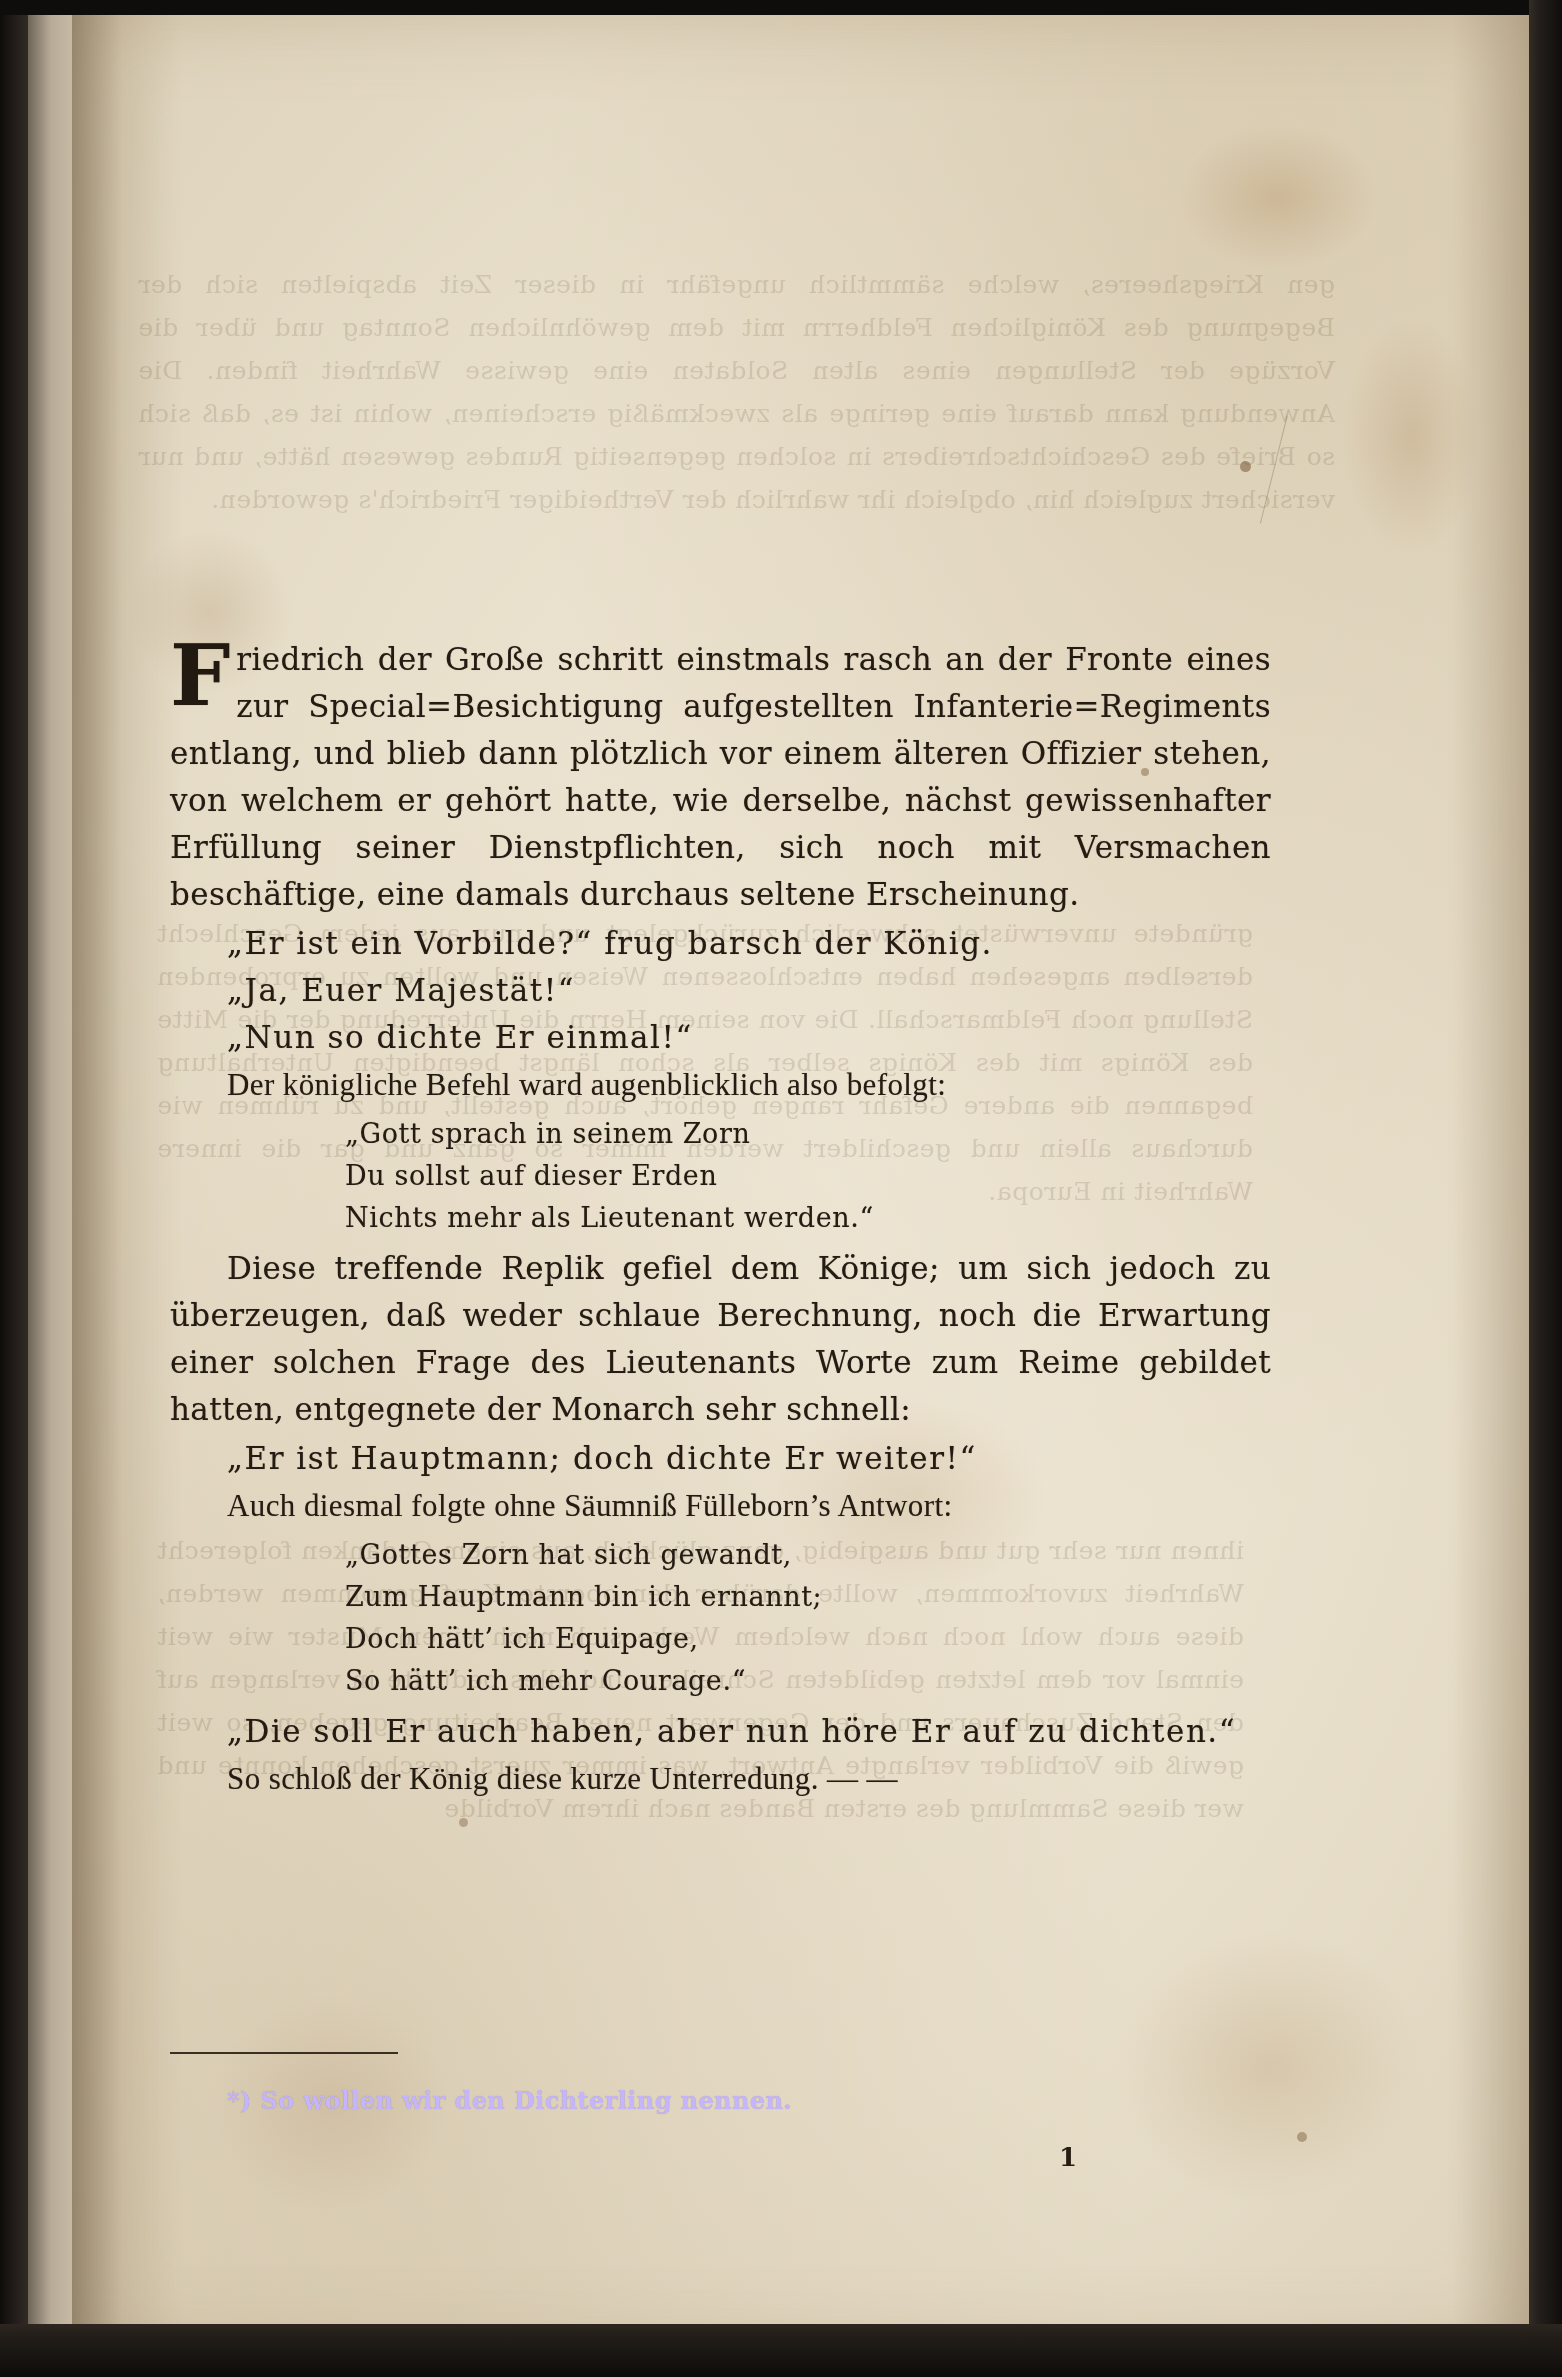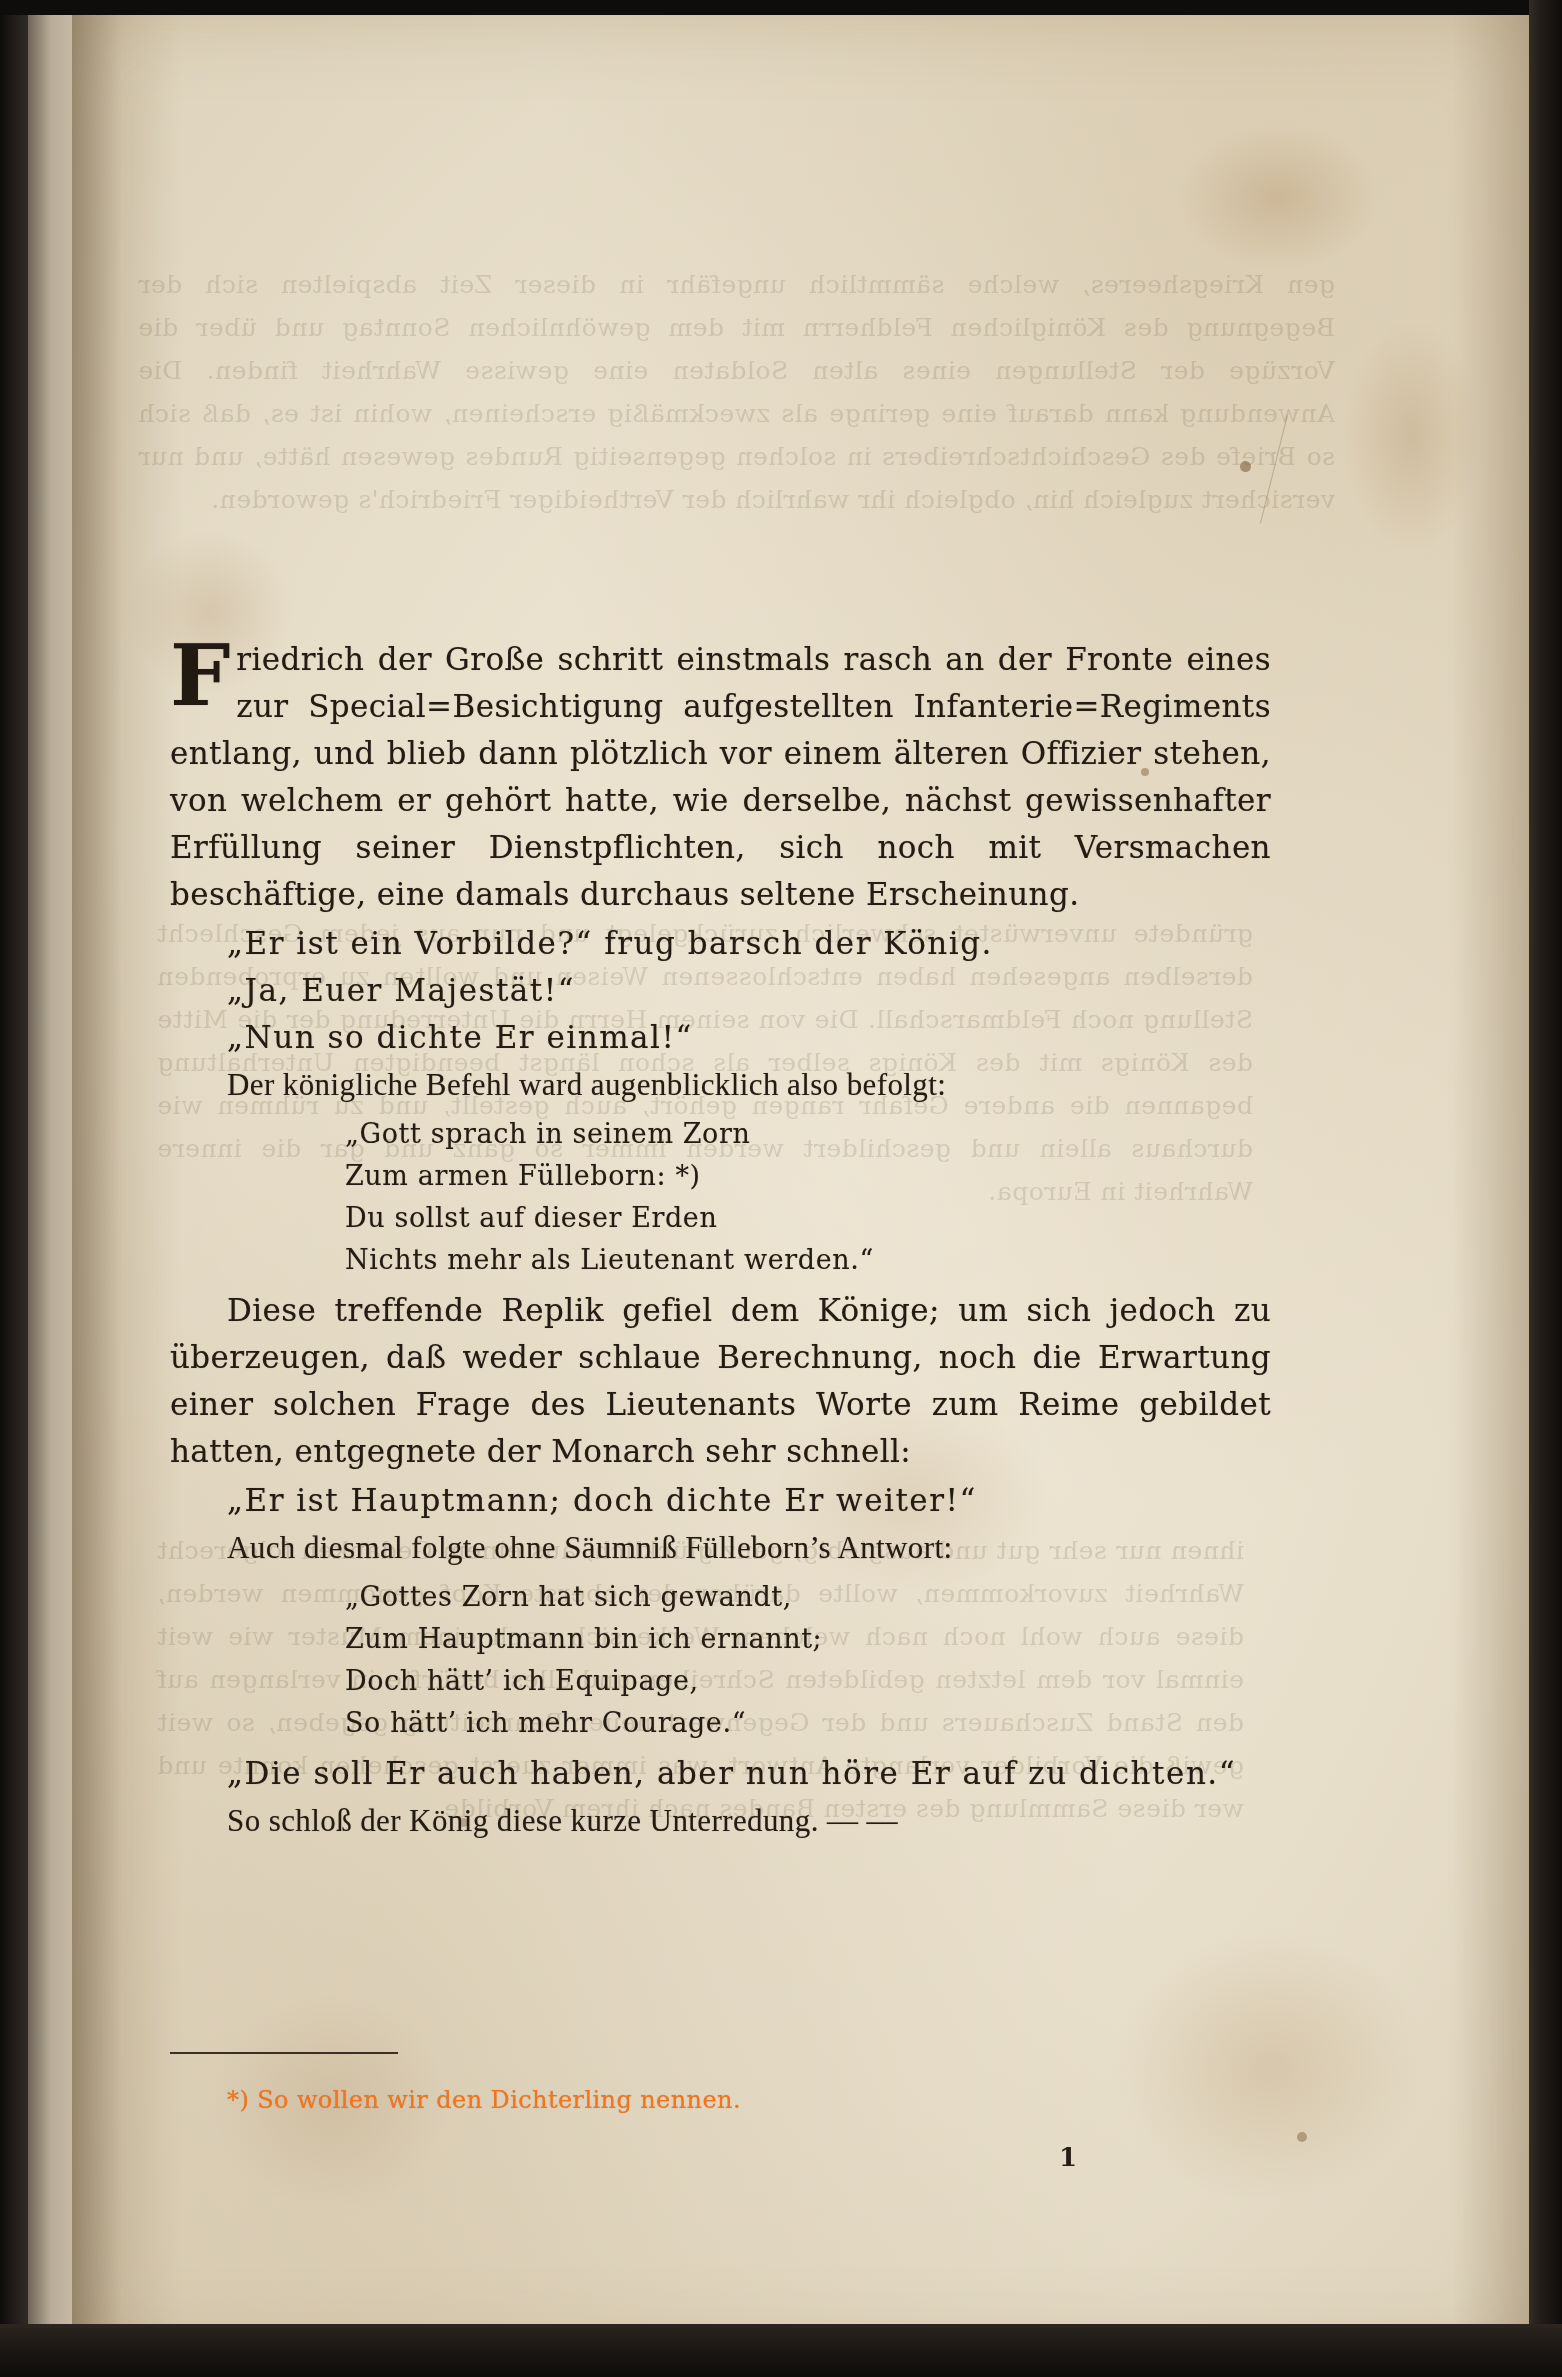--- a/index.html
+++ b/index.html
@@ -176,23 +176,24 @@
     z-index: 3;
   }
   .footnote {
     position: absolute;
     left: 227px;
     top: 2084px;
     width: 829px;
     font-size: 24px;
     line-height: 33px;
     letter-spacing: 0.4px;
-    color: #f97316;
+    color: #c4b5fd;
     z-index: 3;
     text-shadow: 0 0 0.9px rgba(40,28,16,0.3);
+    font-weight: bold;
   }
   .pagenum {
     position: absolute;
     left: 1059px;
     top: 2142px;
     font-size: 26px;
     font-weight: 700;
     color: #261d13;
     z-index: 3;
   }
@@ -244,21 +245,20 @@
       <span class="dropcap">F</span><span>riedrich der Große schritt einstmals rasch an der Fronte eines zur Special=Besichtigung aufgestellten Infanterie=Regiments entlang, und blieb dann plötzlich vor einem älteren Offizier stehen, von welchem er gehört hatte, wie derselbe, nächst gewissenhafter Erfüllung seiner Dienstpflichten, sich noch mit Versmachen beschäftige, eine damals durchaus seltene Erscheinung.</span>
     </p>
 
     <p class="speech">„Er ist ein Vorbilde?“ frug barsch der König.</p>
     <p class="speech">„Ja, Euer Majestät!“</p>
     <p class="speech">„Nun so dichte Er einmal!“</p>
     <p class="speech tight">Der königliche Befehl ward augenblicklich also befolgt:</p>
 
     <div class="verse">
       <div>„Gott sprach in seinem Zorn</div>
-      <div>Zum armen Fülleborn: *)</div>
       <div>Du sollst auf dieser Erden</div>
       <div>Nichts mehr als Lieutenant werden.“</div>
     </div>
 
     <p class="para indent">Diese treffende Replik gefiel dem Könige; um sich jedoch zu überzeugen, daß weder schlaue Berechnung, noch die Erwartung einer solchen Frage des Lieutenants Worte zum Reime gebildet hatten, entgegnete der Monarch sehr schnell:</p>
 
     <p class="speech">„Er ist Hauptmann; doch dichte Er weiter!“</p>
     <p class="speech tight">Auch diesmal folgte ohne Säumniß Fülleborn’s Antwort:</p>
 
     <div class="verse">

